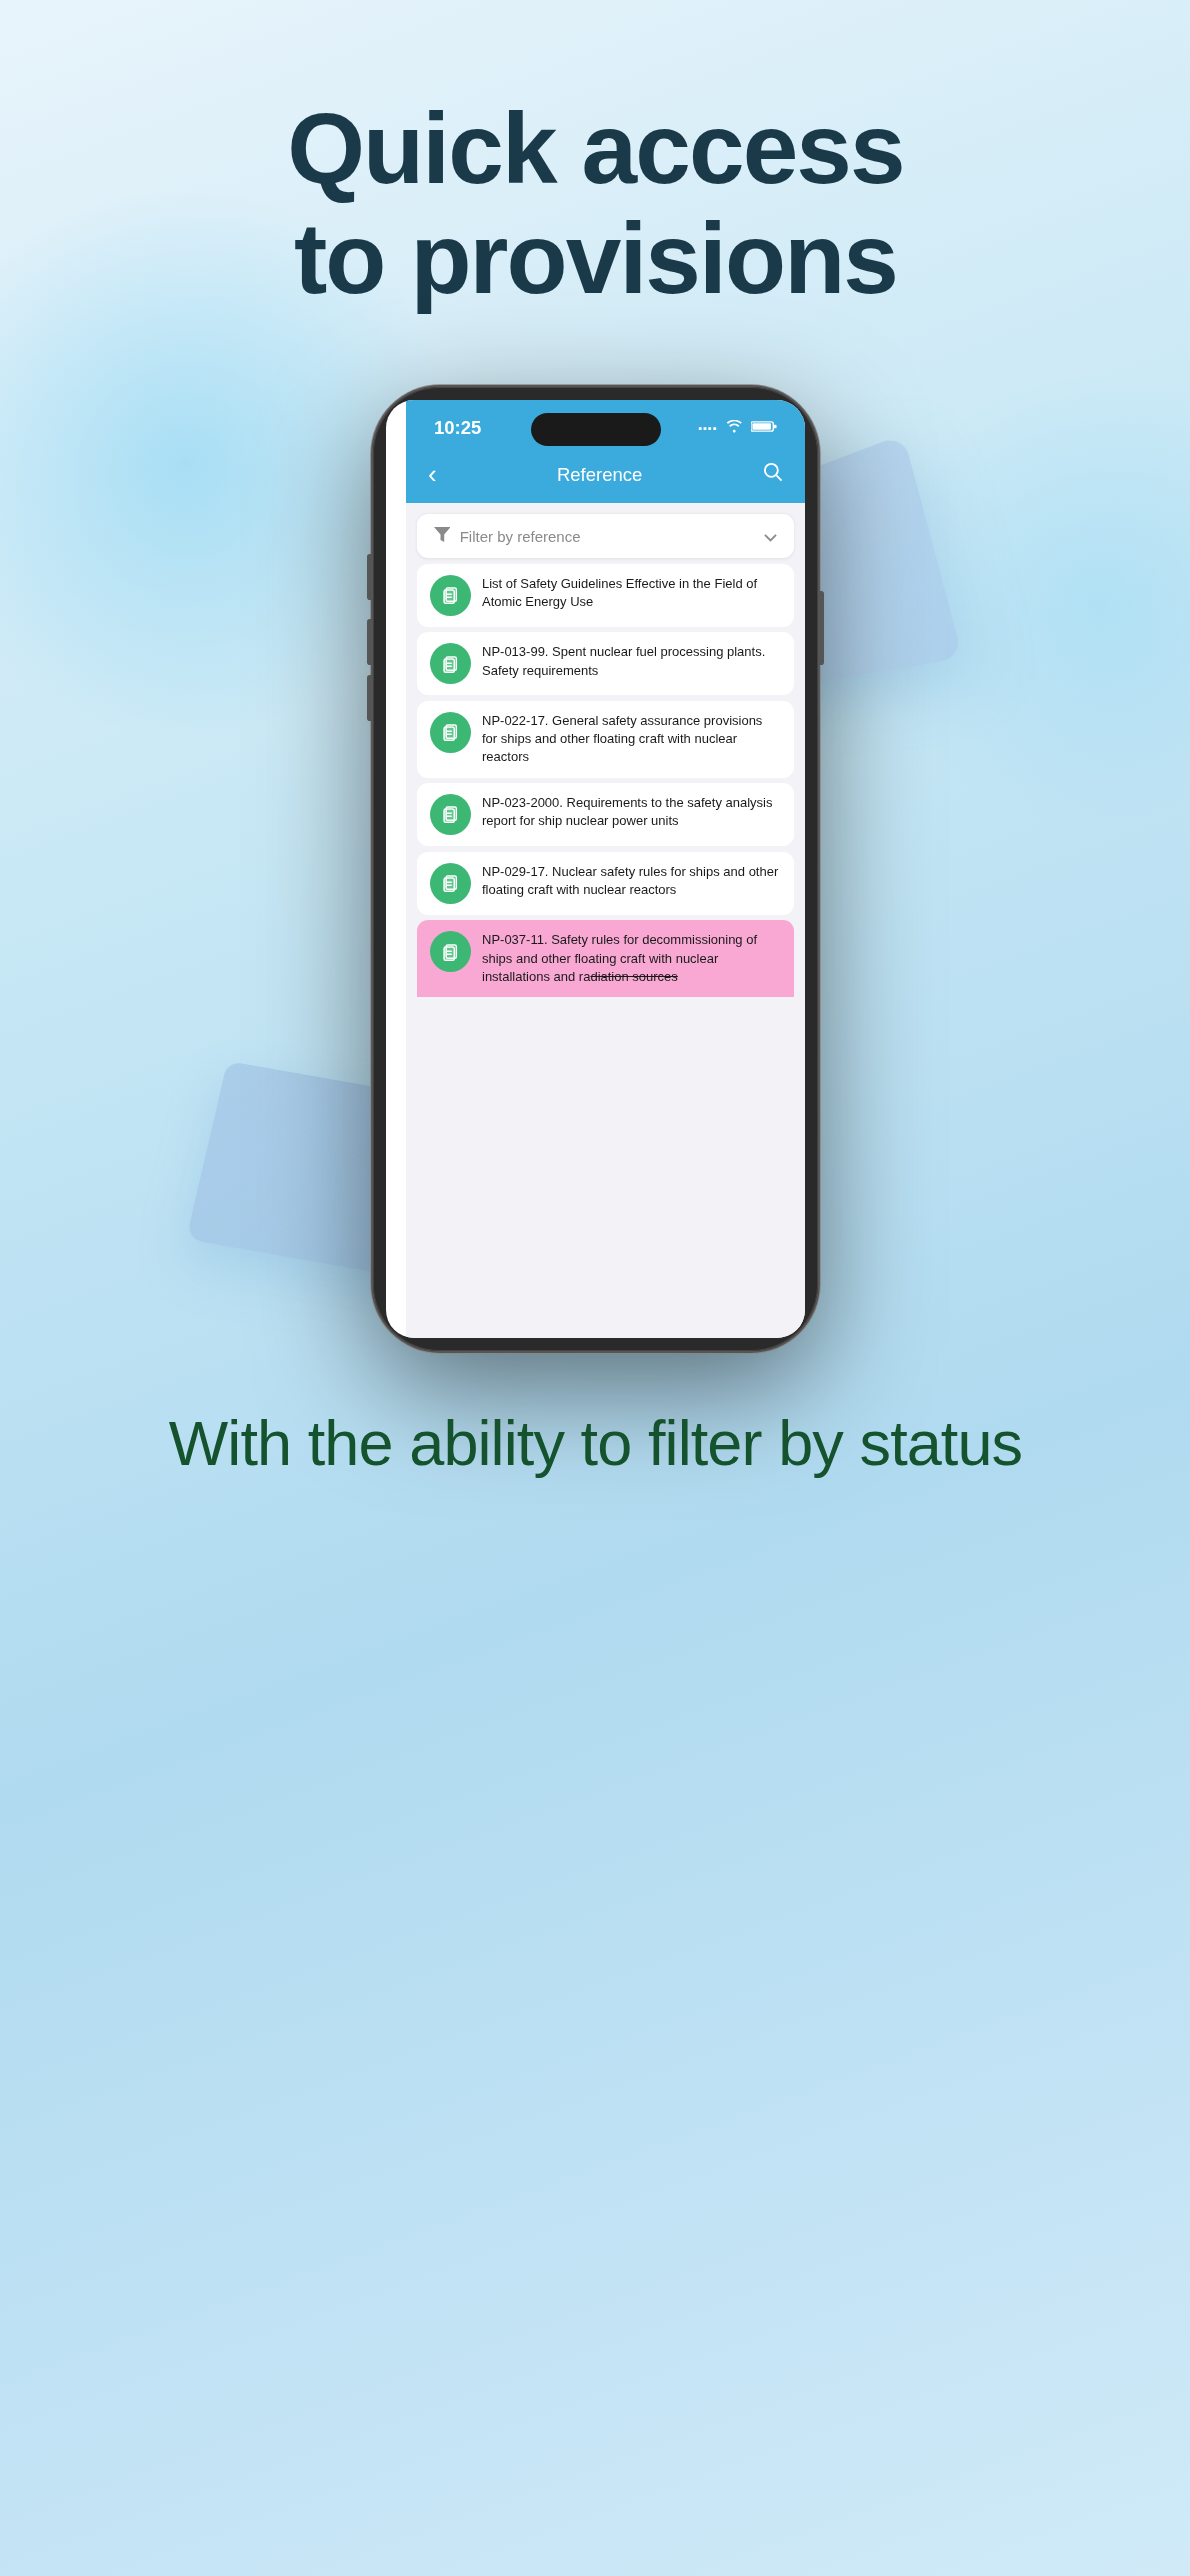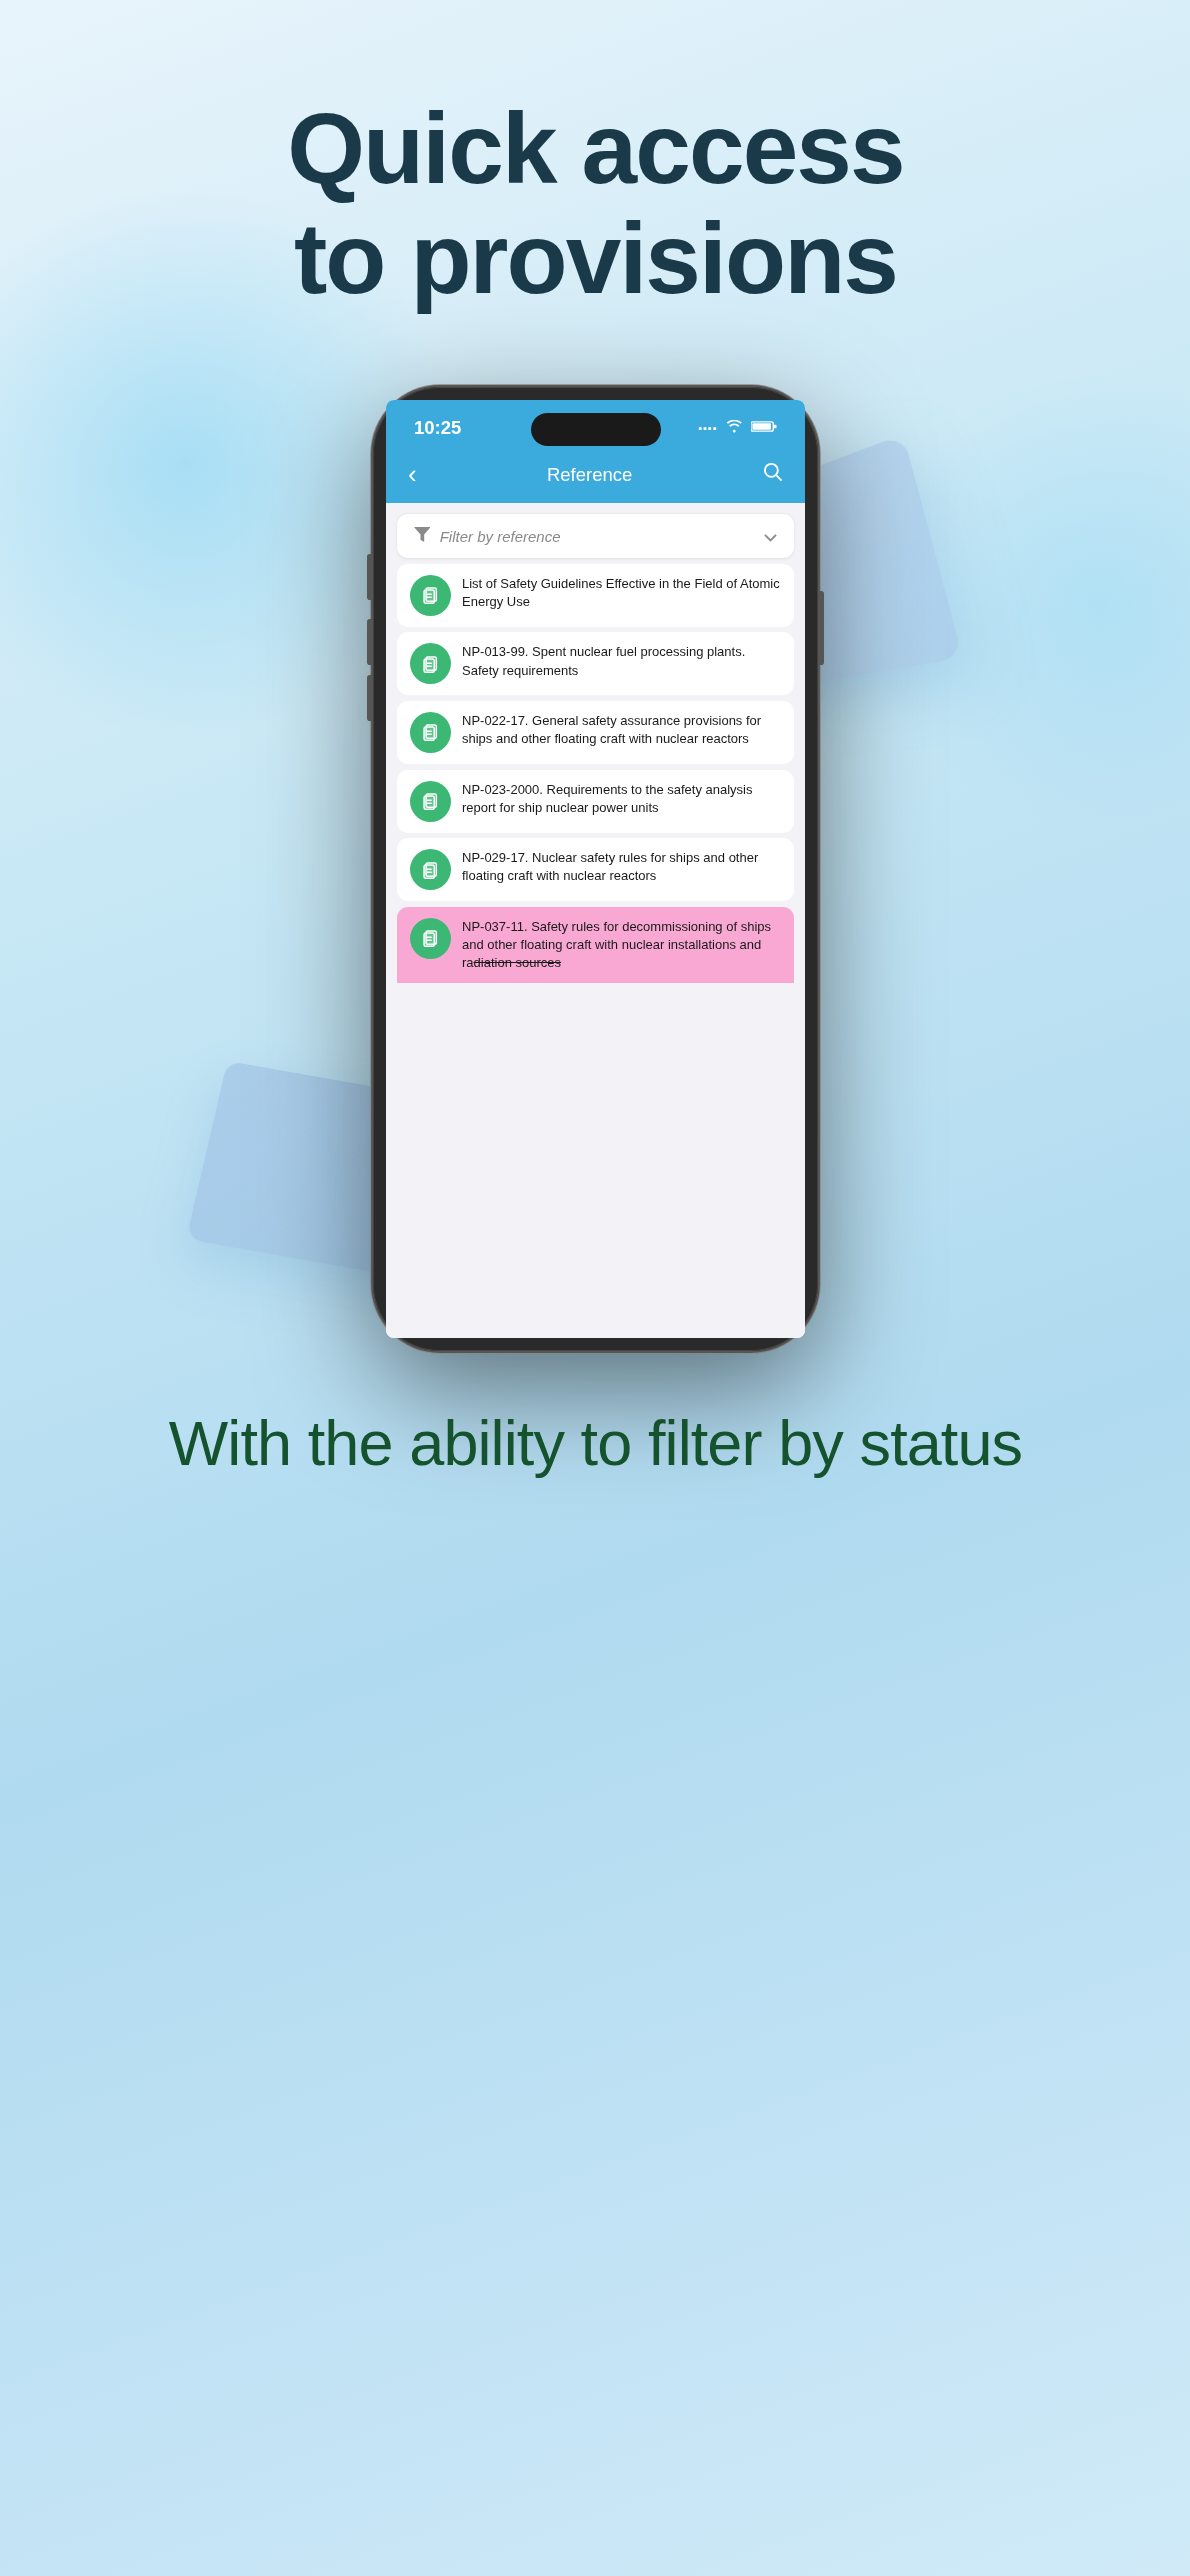--- a/index.html
+++ b/index.html
@@ -135,24 +135,25 @@
       width: 5.6px;
       height: 74px;
       background: #555;
       border-radius: 0 2.8px 2.8px 0;
     }
 
     .phone-screen {
       width: 100%;
       height: 100%;
       background: #fff;
-      border-radius: 8px;
+      border-radius: 28px;
       overflow: hidden;
       display: flex;
       flex-direction: column;
+      padding-left: 20px;
     }
 
     
     .status-bar {
       background: #3aabdc;
       display: flex;
       justify-content: space-between;
       align-items: center;
       padding: 13px 28px 7.4px;
       height: 50px;
@@ -226,21 +227,20 @@
     .filter-bar {
       background: white;
       margin: 11px 11px 5.6px;
       border-radius: 11px;
       padding: 13px 16.7px;
       display: flex;
       align-items: flex-end;
       justify-content: space-between;
       box-shadow: 0 0.9px 3.7px rgba(0,0,0,0.08);
       flex-shrink: 0;
-      font-style: italic;
     }
 
     .filter-left {
       display: flex;
       align-items: center;
       gap: 9.3px;
     }
 
     .filter-icon {
       color: #8a8a8a;

